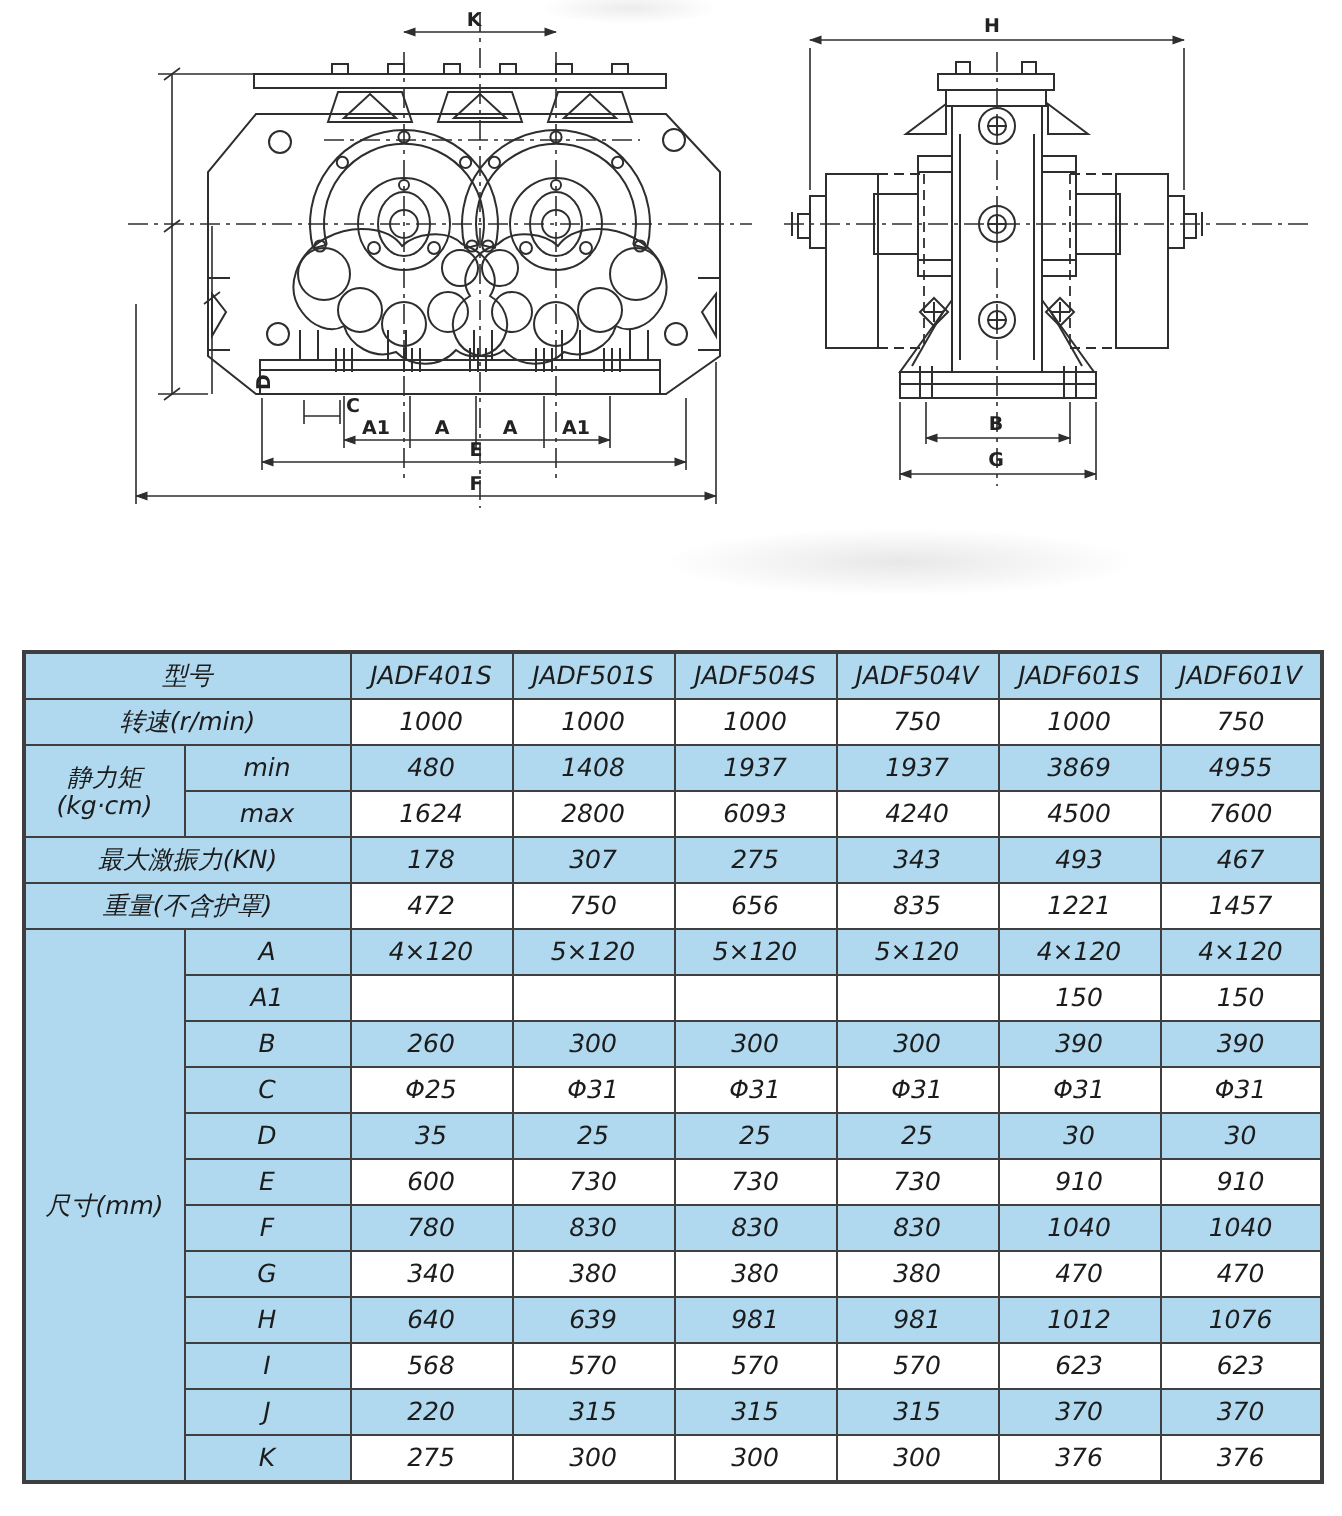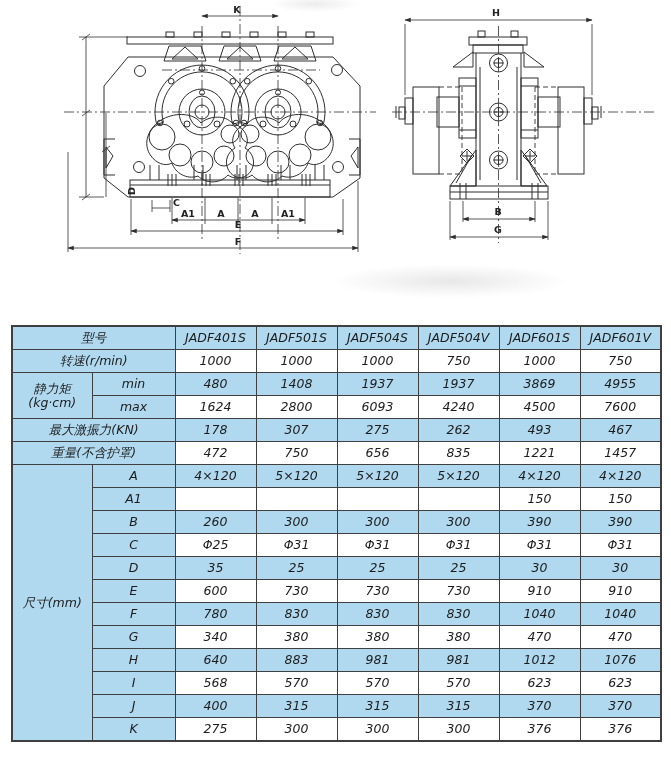--- a/index.html
+++ b/index.html
@@ -286,21 +286,21 @@
           <td>6093</td>
           <td>4240</td>
           <td>4500</td>
           <td>7600</td>
         </tr>
         <tr class="shade">
           <td colspan="2" class="lbl">最大激振力(KN)</td>
           <td>178</td>
           <td>307</td>
           <td>275</td>
-          <td>262</td>
+          <td>343</td>
           <td>493</td>
           <td>467</td>
         </tr>
         <tr>
           <td colspan="2" class="lbl">重量(不含护罩)</td>
           <td>472</td>
           <td>750</td>
           <td>656</td>
           <td>835</td>
           <td>1221</td>
@@ -375,38 +375,38 @@
           <td>340</td>
           <td>380</td>
           <td>380</td>
           <td>380</td>
           <td>470</td>
           <td>470</td>
         </tr>
         <tr class="shade">
           <td class="lbl">H</td>
           <td>640</td>
-          <td>883</td>
+          <td>639</td>
           <td>981</td>
           <td>981</td>
           <td>1012</td>
           <td>1076</td>
         </tr>
         <tr>
           <td class="lbl">I</td>
           <td>568</td>
           <td>570</td>
           <td>570</td>
           <td>570</td>
           <td>623</td>
           <td>623</td>
         </tr>
         <tr class="shade">
           <td class="lbl">J</td>
-          <td>400</td>
+          <td>220</td>
           <td>315</td>
           <td>315</td>
           <td>315</td>
           <td>370</td>
           <td>370</td>
         </tr>
         <tr>
           <td class="lbl">K</td>
           <td>275</td>
           <td>300</td>

